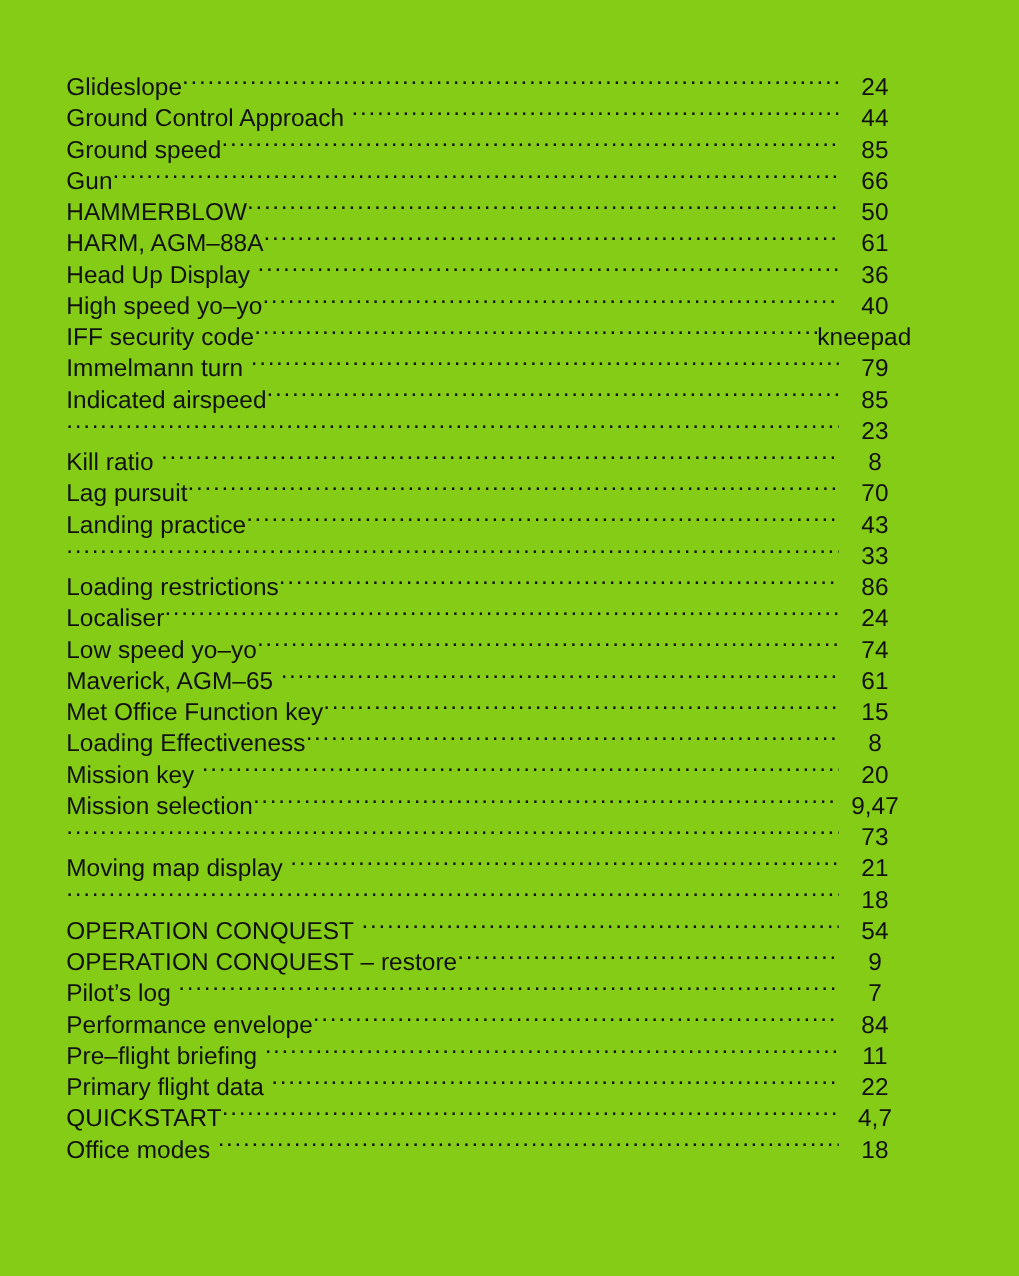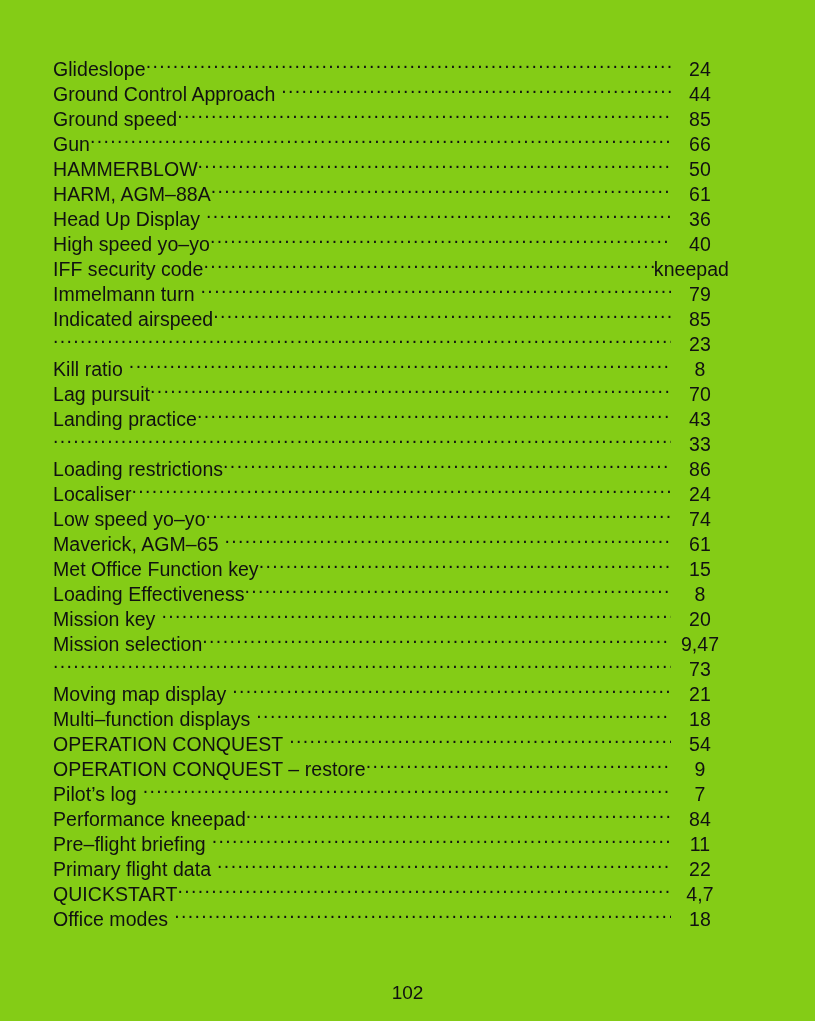--- a/index.html
+++ b/index.html
@@ -243,21 +243,20 @@
         <span class="entry-leader"></span>
         <span class="entry-page numeric">73</span>
       </div>
       <div class="index-entry">
         <span class="entry-term spaced">Moving map display</span>
         <span class="entry-gap"></span>
         <span class="entry-leader"></span>
         <span class="entry-page numeric">21</span>
       </div>
       <div class="index-entry">
-        <span class="entry-term spaced">Multi–function displays</span>
         <span class="entry-gap"></span>
         <span class="entry-leader"></span>
         <span class="entry-page numeric">18</span>
       </div>
       <div class="index-entry">
         <span class="entry-term spaced">OPERATION CONQUEST</span>
         <span class="entry-gap"></span>
         <span class="entry-leader"></span>
         <span class="entry-page numeric">54</span>
       </div>
@@ -267,21 +266,21 @@
         <span class="entry-leader"></span>
         <span class="entry-page numeric">9</span>
       </div>
       <div class="index-entry">
         <span class="entry-term spaced">Pilot’s log</span>
         <span class="entry-gap"></span>
         <span class="entry-leader"></span>
         <span class="entry-page numeric">7</span>
       </div>
       <div class="index-entry">
-        <span class="entry-term">Performance kneepad</span>
+        <span class="entry-term">Performance envelope</span>
         <span class="entry-gap"></span>
         <span class="entry-leader"></span>
         <span class="entry-page numeric">84</span>
       </div>
       <div class="index-entry">
         <span class="entry-term spaced">Pre–flight briefing</span>
         <span class="entry-gap"></span>
         <span class="entry-leader"></span>
         <span class="entry-page numeric">11</span>
       </div>
@@ -298,15 +297,14 @@
         <span class="entry-page numeric">4,7</span>
       </div>
       <div class="index-entry">
         <span class="entry-term spaced">Office modes</span>
         <span class="entry-gap"></span>
         <span class="entry-leader"></span>
         <span class="entry-page numeric">18</span>
       </div>
     </div>
 
-  <div id="page-footer">102</div>
 
 </div>
 
 </body></html>

